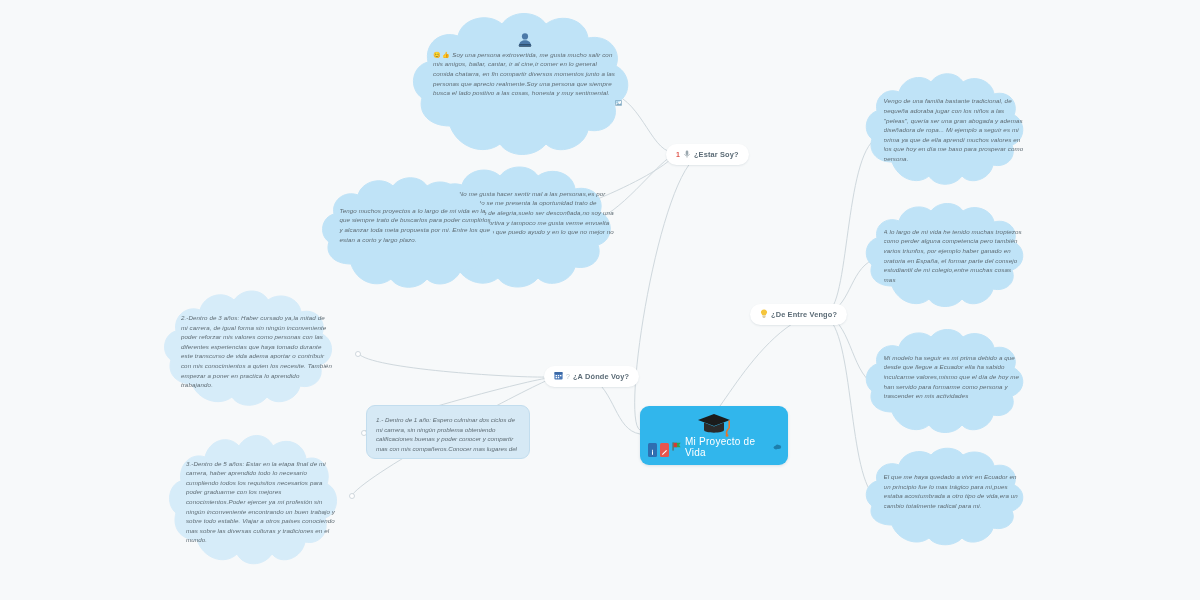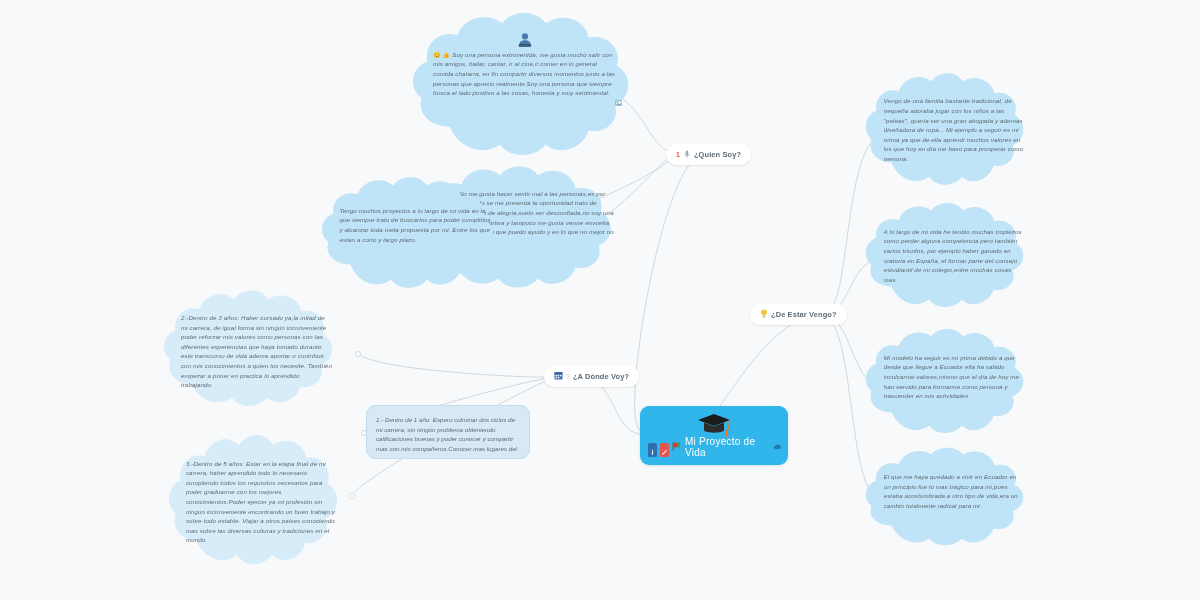--- a/index.html
+++ b/index.html
@@ -289,32 +289,32 @@
 
   <div class="pill" style="left:666px; top:144px;">
     <span class="pico" style="color:#e0564d; font-weight:bold; font-size:7px;">1</span>
     <span class="pico">
       <svg width="8" height="8" viewBox="0 0 8 8">
           <rect x="2.7" y="0.6" width="2.6" height="4.4" rx="1.3" fill="#9aa7ae"></rect>
           <path d="M1.6 4.1 C1.6 6.2 6.4 6.2 6.4 4.1" fill="none" stroke="#9aa7ae" stroke-width="0.8"></path>
           <rect x="3.6" y="6" width="0.8" height="1.6" fill="#9aa7ae"></rect>
         </svg>
     </span>
-    <span class="plabel">¿Quien Soy?</span>
+    <span class="plabel">¿Estar Soy?</span>
   </div>
 
   <div class="pill" style="left:750px; top:304px;">
     <span class="pico">
       <svg width="8" height="9" viewBox="0 0 8 9">
           <path d="M4 0.5 C1.9 0.5 0.9 2 0.9 3.2 C0.9 4.4 2 5 2.2 6.3 L5.8 6.3 C6 5 7.1 4.4 7.1 3.2 C7.1 2 6.1 0.5 4 0.5 Z" fill="#f5c53b"></path>
           <rect x="2.3" y="6.8" width="3.4" height="0.8" rx="0.4" fill="#b9a05f"></rect>
           <rect x="2.7" y="7.9" width="2.6" height="0.7" rx="0.35" fill="#b9a05f"></rect>
         </svg>
     </span>
-    <span class="plabel">¿De Estar Vengo?</span>
+    <span class="plabel">¿De Entre Vengo?</span>
   </div>
 
   <div class="pill" style="left:544px; top:366px;justify-content:space-between;">
     <span class="pico">
       <svg width="9" height="9" viewBox="0 0 9 9">
           <rect x="0.4" y="1" width="8.2" height="7.4" rx="1" fill="#4a79b8"></rect>
           <rect x="0.4" y="1" width="8.2" height="2" rx="1" fill="#3c6aa6"></rect>
           <rect x="1.6" y="4" width="1.4" height="1.3" fill="#ffffff"></rect>
           <rect x="3.8" y="4" width="1.4" height="1.3" fill="#ffffff"></rect>
           <rect x="6" y="4" width="1.4" height="1.3" fill="#ffffff"></rect>

